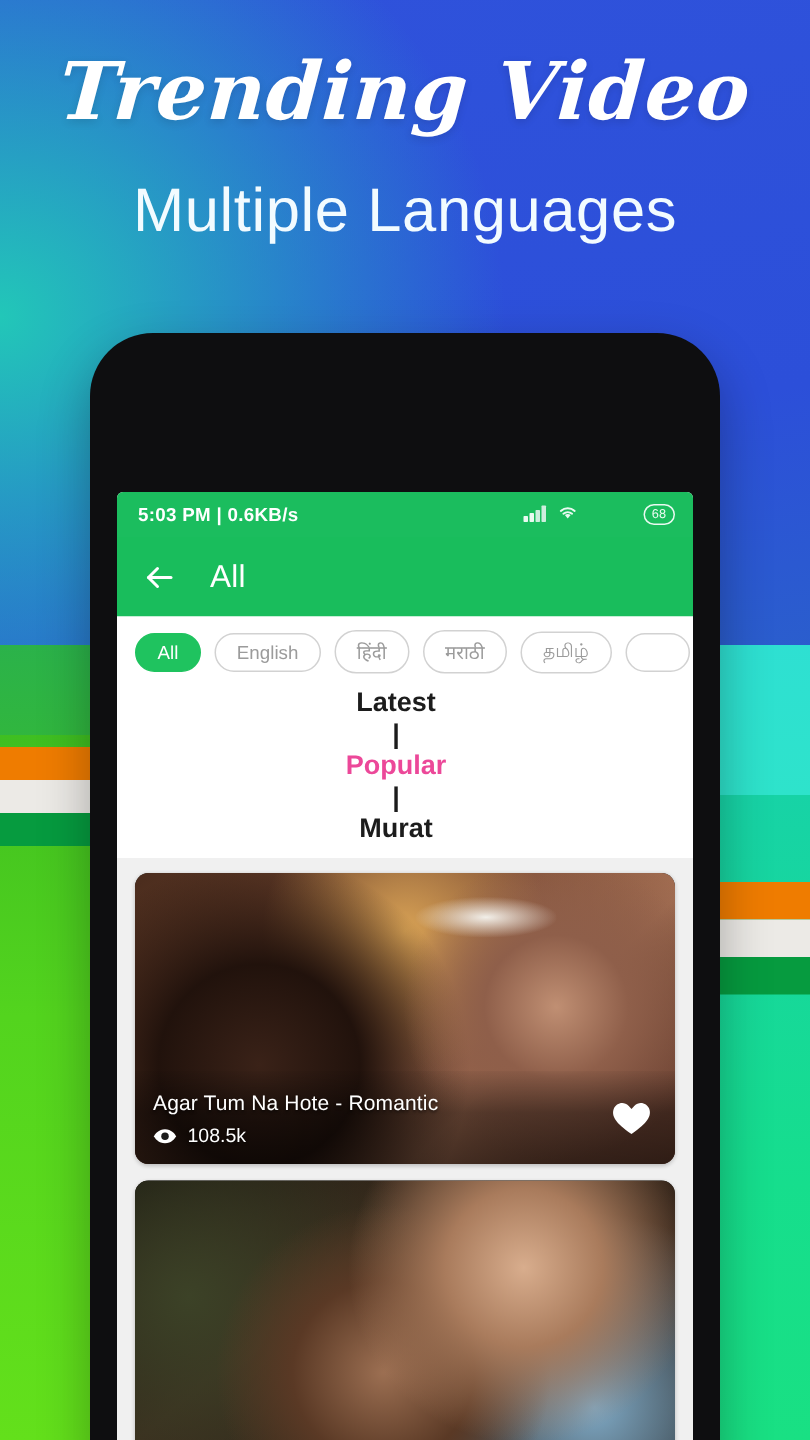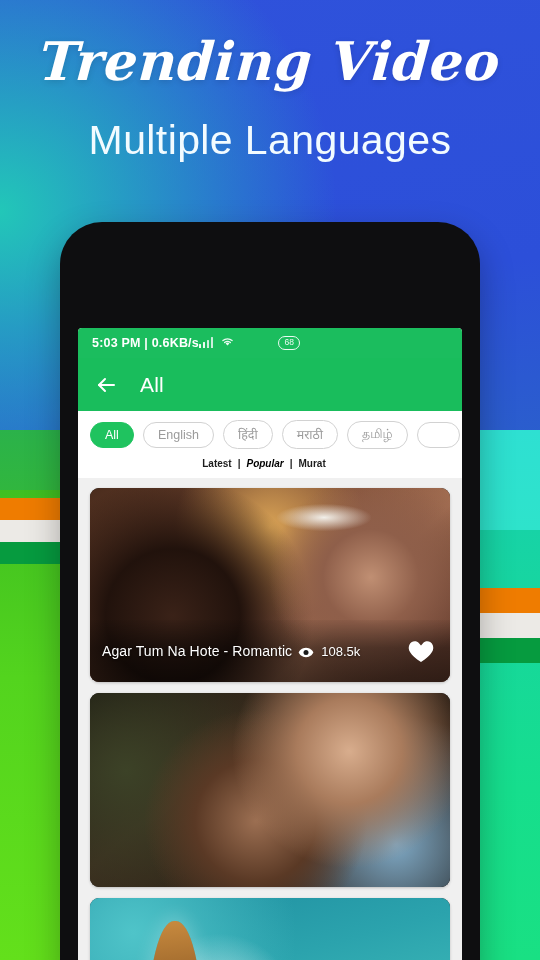--- a/index.html
+++ b/index.html
@@ -69,21 +69,21 @@
   }
   #phone-screen{
     position:absolute;left:18px;top:106px;right:18px;bottom:0;
     background:#ffffff;overflow:hidden;
     border-radius:4px 4px 0 0;
   }
 
   
   #status-bar{
     height:30px;background:#1bbd5e;color:#fff;
-    display:flex;align-items:center;justify-content:flex-start;
+    display:flex;align-items:center;justify-content:space-between;
     padding:0 12px 0 14px;box-sizing:border-box;
   }
   #status-left{font-size:12.5px;font-weight:bold;letter-spacing:.2px;}
   #status-right{display:flex;align-items:center;gap:7px;}
   .sig{display:flex;align-items:flex-end;gap:1.5px;height:11px;}
   .sig i{display:block;width:2.5px;background:#cdeedd;border-radius:.5px;}
   .sig i:nth-child(1){height:4px;background:#eafaf1;}
   .sig i:nth-child(2){height:6px;background:#eafaf1;}
   .sig i:nth-child(3){height:8px;}
   .sig i:nth-child(4){height:11px;}
@@ -110,25 +110,25 @@
   .chip{
     flex:none;border:1px solid #d2d2d2;border-radius:16px;
     padding:5px 14px;font-size:12.5px;color:#9b9b9b;background:#fff;
     white-space:nowrap;cursor:pointer;
   }
   .chip.active{background:#1fc35f;border-color:#1fc35f;color:#fff;font-weight:500;}
 
   
   #sort-row{
     background:#fff;display:flex;justify-content:center;align-items:center;
-    padding:2px 12px 9px 0;font-size:10px;font-weight:bold;color:#1c1c1c;
+    padding:2px 12px 9px 0;font-size:18px;font-weight:bold;color:#1c1c1c;flex-direction:column;
   }
   #sort-row .sep{color:#1c1c1c;margin:0 6px;font-weight:bold;}
   .sort-opt{cursor:pointer;}
-  .sort-opt.active{color:#000000;font-style:italic;}
+  .sort-opt.active{color:#ec4899;}
 
   
   #video-list{
     background:#f0f0f0;padding:10px 12px 0;height:100%;box-sizing:border-box;
   }
   .video-card{
     position:relative;border-radius:9px;overflow:hidden;margin-bottom:11px;
     height:194px;background:#222;
     box-shadow:0 1px 3px rgba(0,0,0,.22);cursor:pointer;
   }
@@ -174,21 +174,21 @@
     border-radius:48% 48% 18% 18%/60% 60% 12% 12%;
     box-shadow:0 0 16px 6px rgba(255,255,255,.18);
   }
 
   .card-overlay{
     position:absolute;left:0;right:0;bottom:0;height:62px;
     background:linear-gradient(180deg,rgba(0,0,0,.04) 0%,rgba(0,0,0,.42) 45%,rgba(0,0,0,.55) 100%);
     display:flex;align-items:center;justify-content:space-between;
     padding:0 14px 0 12px;box-sizing:border-box;
   }
-  .card-meta{display:flex;flex-direction:row;gap:6px;}
+  .card-meta{display:flex;flex-direction:column;gap:6px;}
   .card-title{color:#fff;font-size:14px;font-weight:500;letter-spacing:.1px;
     text-shadow:0 1px 2px rgba(0,0,0,.6);}
   .card-views{display:flex;align-items:center;gap:7px;color:#fff;font-size:13px;
     text-shadow:0 1px 2px rgba(0,0,0,.6);}
   .eye-icon{width:16px;height:11px;flex:none;}
   .fav-button{width:30px;height:28px;flex:none;cursor:pointer;}
 </style>
 </head>
 <body>
 

